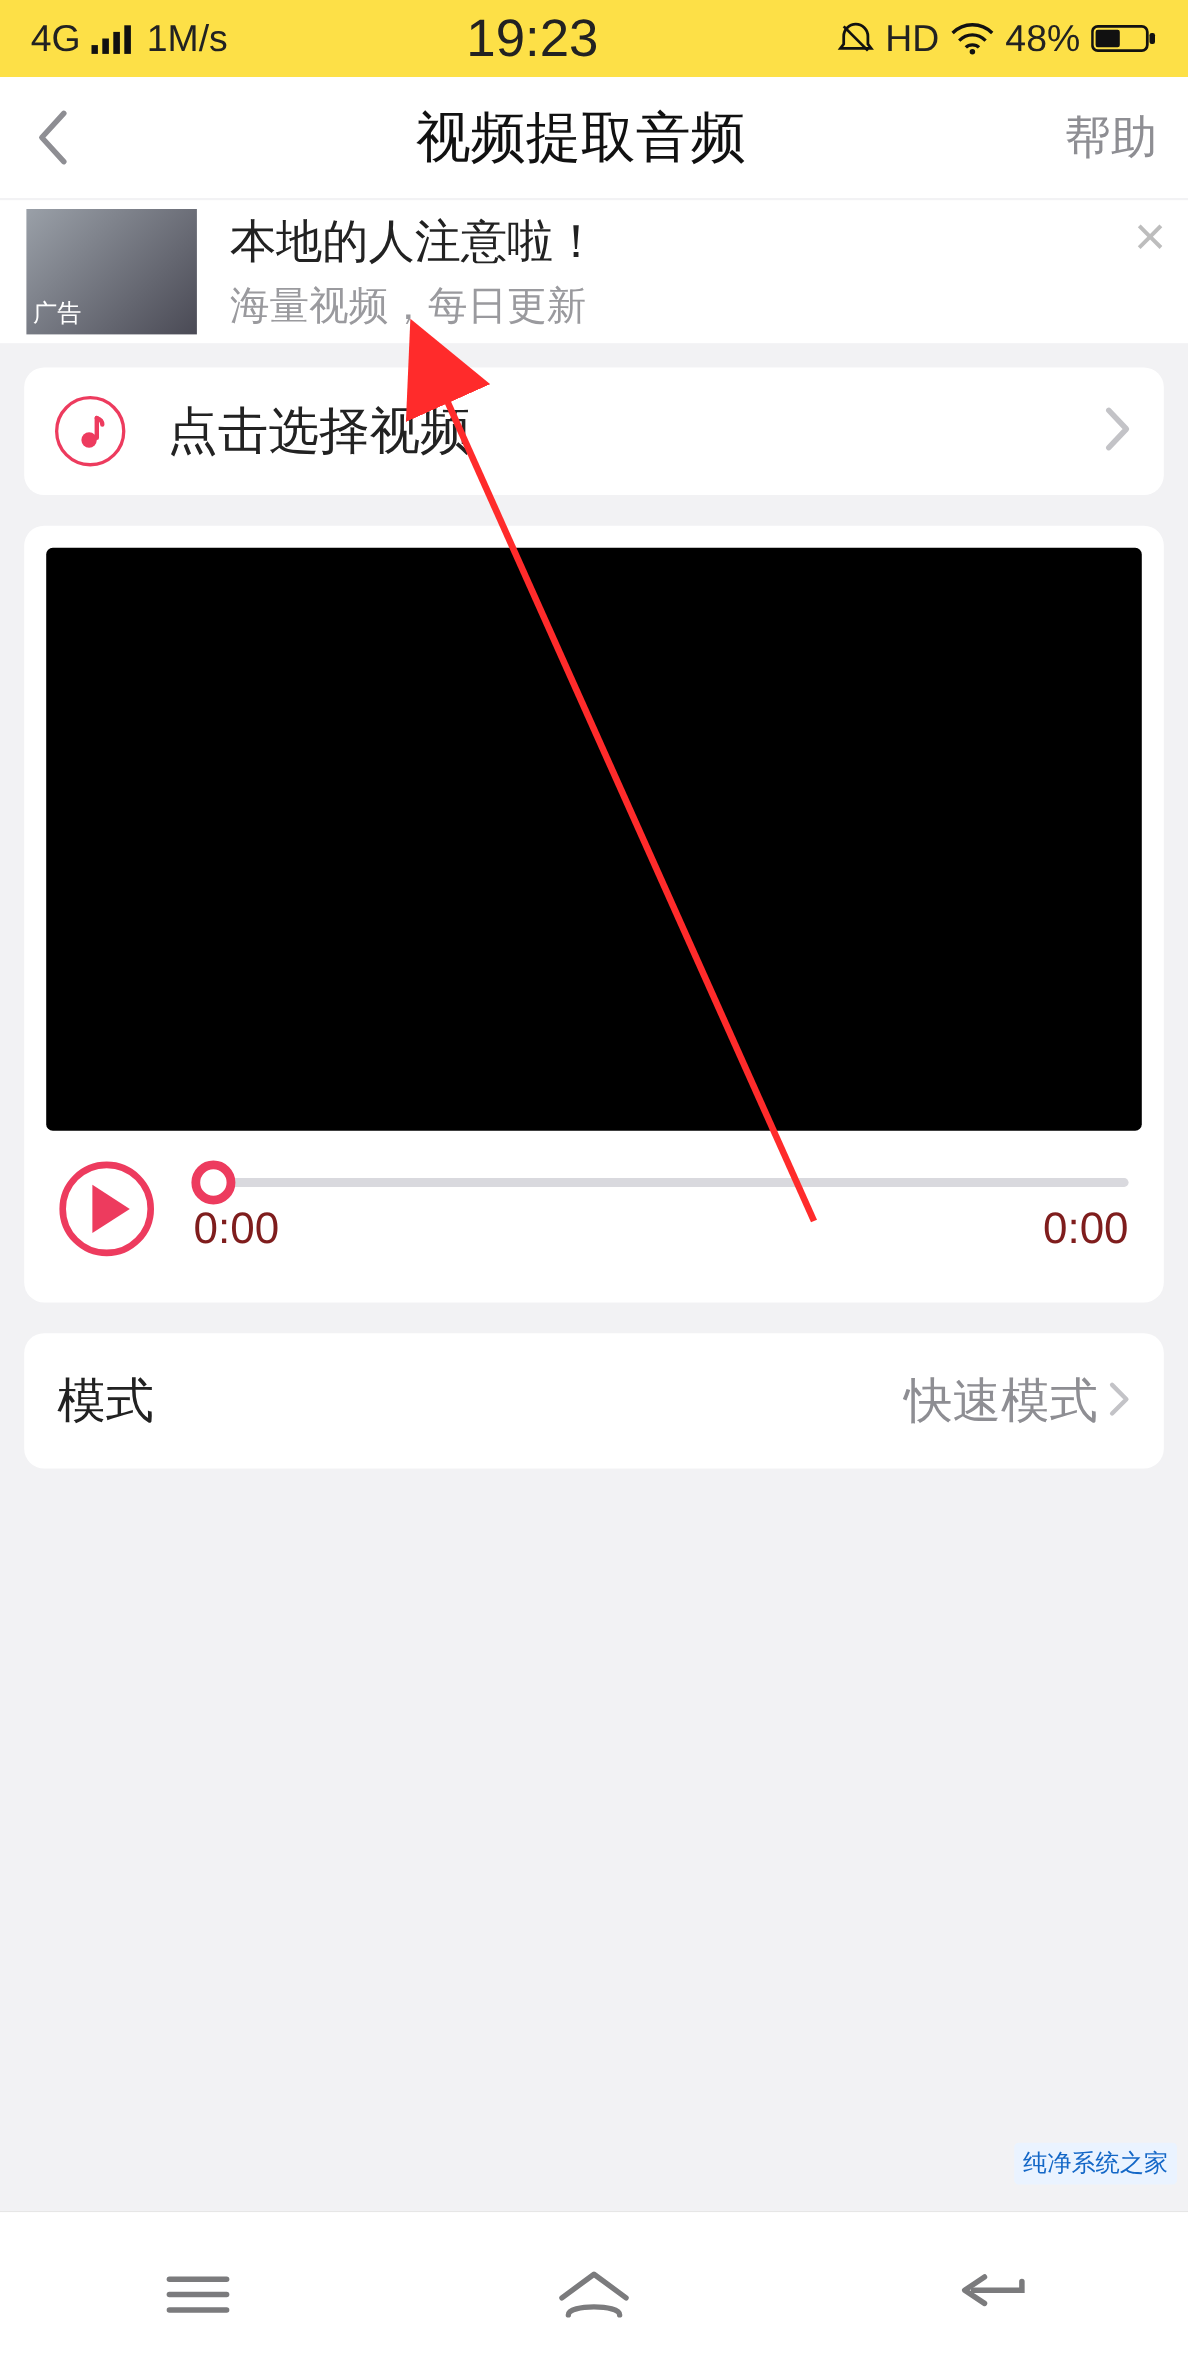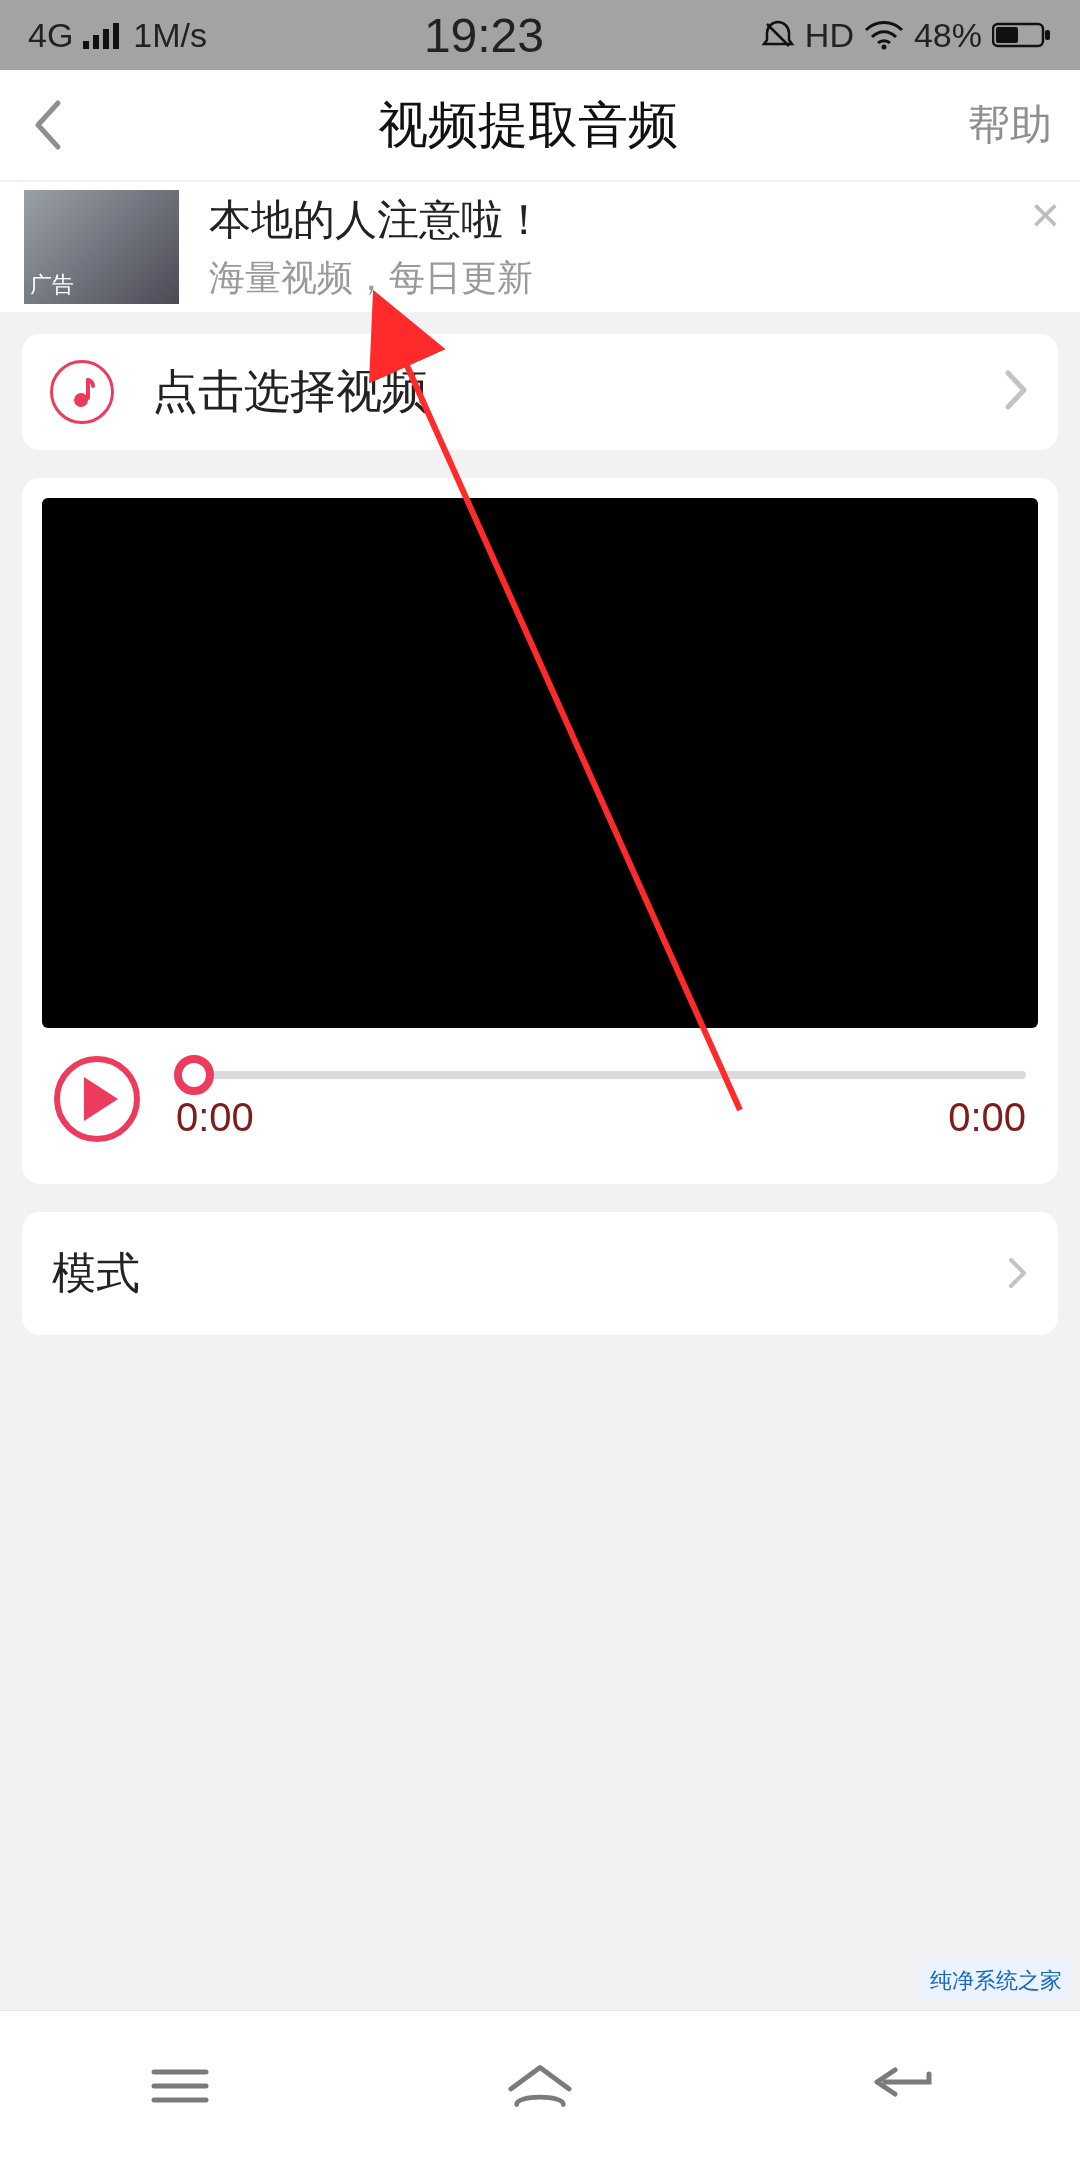--- a/index.html
+++ b/index.html
@@ -1,17 +1,17 @@
 <!DOCTYPE html>
 <html><head>
 <meta charset="utf-8">
 <style>
   * { margin: 0; padding: 0; box-sizing: border-box; }
   html, body { width: 1080px; height: 2160px; font-family: -apple-system, "PingFang SC", "Helvetica Neue", Arial, sans-serif; background: #f2f2f4; color: #222; }
-  .status-bar { height: 70px; display: flex; align-items: center; justify-content: space-between; padding: 0 28px; font-size: 34px; background: #a3a3a3; font-weight: 500; }
+  .status-bar { height: 70px; display: flex; align-items: center; justify-content: space-between; padding: 0 28px; font-size: 34px; background: #fde047; font-weight: 500; }
   .status-left, .status-right { display: flex; align-items: center; gap: 10px; }
   .status-center { font-size: 48px; font-weight: 400; }
   .status-icon svg { display:block; }
   .nav-bar { height: 110px; display: flex; align-items: center; justify-content: space-between; padding: 0 28px; background: #fff; }
   .nav-back { width: 60px; display:flex; align-items:center; }
   .nav-title { flex:1; text-align:center; font-size: 50px; font-weight: 500; color:#111; }
   .nav-help { font-size: 42px; color: #8e8e93; }
   .ad-banner { position:relative; height: 130px; background:#fff; display:flex; align-items:center; padding: 0 24px; margin-top: 2px; }
   .ad-thumb { width: 155px; height: 114px; background: linear-gradient(135deg,#9aa0a8 0%, #4a4a55 100%); position:relative; flex-shrink:0; }
   .ad-thumb::after { content:"广告"; position:absolute; left:6px; bottom:4px; font-size:22px; color:#fff; }
@@ -35,21 +35,21 @@
   .track-knob { position:absolute; left:0; top:50%; transform:translate(-2px,-50%); width:40px; height:40px; border-radius:50%; background:#fff; border:8px solid #ed3b5e;}
   .track-times { display:flex; justify-content:space-between; font-size:40px; color:#7f1d1d; margin-top:16px;}
   .settings-card { margin-top: 28px; }
   .setting-row { display:flex; align-items:center; justify-content:space-between; padding: 32px 30px; font-size: 44px; }
   .setting-row + .setting-row { border-top:1px solid #eee; }
   .setting-label { color:#222; }
   .setting-value { color:#8e8e93; display:flex; align-items:center; gap:10px; }
   .save-btn { margin: 38px 60px 0; height: 110px; background:#ed3b5e; color:#fff; border-radius: 55px; display:flex; align-items:center; justify-content:center; font-size: 48px; }
   .sys-nav { position:absolute; left:0; right:0; bottom:0; height:150px; background:#fff; display:flex; align-items:center; justify-content:space-around; border-top:1px solid #e6e6e6;}
   .sys-icon { width:70px; height:70px; color:#7b7b7d; display:flex; align-items:center; justify-content:center;}
-  .watermark { position:absolute; right:10px; bottom:160px; font-size:22px; color:#1367c7; background:#eaf3ff; padding:4px 8px; border-radius:4px;}
+  .watermark { position:absolute; right:10px; bottom:174px; font-size:22px; color:#1367c7; background:#eaf3ff; padding:4px 8px; border-radius:4px;}
   .annotation-arrow { position:absolute; pointer-events:none; }
 </style>
 </head>
 <body>
 
 <div class="status-bar">
   <div class="status-left">
     <span>4G</span>
     <span class="status-icon">
       <svg width="40" height="28" viewBox="0 0 40 28">
@@ -141,20 +141,21 @@
           <span>0:00</span>
         </div>
       </div>
     </div>
   </div>
 
   <div class="card settings-card">
     <div class="setting-row">
       <span class="setting-label">模式</span>
       <span class="setting-value">
+        <span>快速模式</span>
         <span class="chev">
           <svg width="20" height="32" viewBox="0 0 20 32">
               <polyline points="3,3 16,16 3,29" fill="none" stroke="#c3c3c7" stroke-width="4" stroke-linecap="round" stroke-linejoin="round"></polyline>
             </svg>
         </span>
       </span>
     </div>
   </div>
 
 

